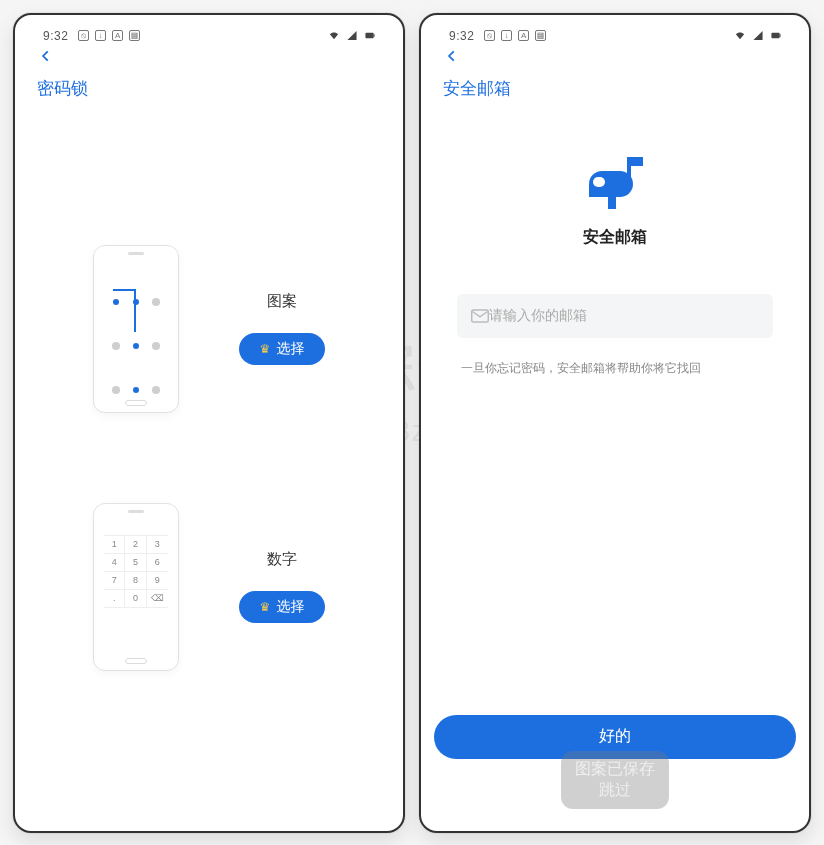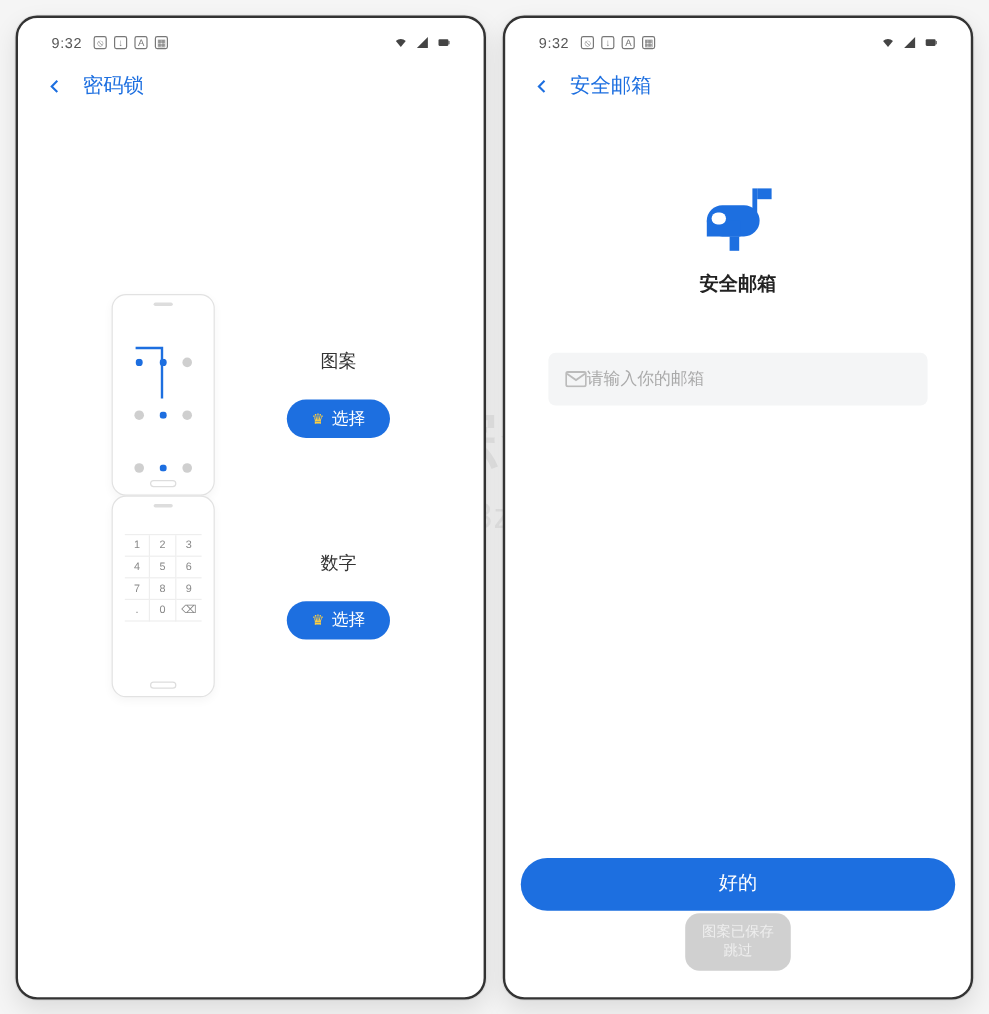--- a/index.html
+++ b/index.html
@@ -46,40 +46,42 @@
   .statusbar .time { font-weight: 500; color:#555; margin-right:10px;}
   .status-icons-left { display:flex; gap:6px; align-items:center;}
   .status-icons-left .mini { width:11px; height:11px; border:1px solid #777; border-radius:2px; font-size:8px; display:flex;align-items:center;justify-content:center;color:#777;}
   .spacer { flex:1;}
   .status-icons-right { display:flex; gap:4px; align-items:center;}
   .wifi-ic, .batt-ic, .sig-ic { width:14px; height:11px; }
   
   .header {
     height: 46px;
     display:flex;
-    align-items:center;
+    align-items:flex-start;
     padding: 0 14px;
     gap: 14px;
+    flex-direction: column;
   }
   .back-btn {
     width: 18px; height: 18px;
     color: #1d6fe0;
     display:flex; align-items:center; justify-content:center;
     cursor:pointer;
   }
   .header-title {
     font-size: 17px;
     color: #1d6fe0;
   }
   
   .lock-body {
     flex:1;
     display:flex;
     flex-direction:column;
     padding-top: 150px;
+    gap: 90px;
   }
   .option-row {
     display:flex;
     align-items:center;
     justify-content: center;
     gap: 60px;
   }
   .mini-phone {
     width: 86px;
     height: 168px;
@@ -181,21 +183,21 @@
     cursor:pointer;
     text-align:right;
   }
   .toast{
     position:absolute;
     bottom:14px;
     padding:8px 14px;
     border-radius:12px;
     background:rgba(120,120,120,.35);
     color:#eee;
-    font-size:12px;
+    font-size:16px;
     display:flex;
     flex-direction:column;
     align-items:center;
     line-height:1.3;
   }
   
   .watermark{
     position:absolute;
     top: 46%;
     left: 50%;
@@ -361,20 +363,21 @@
       <div class="mail-title">安全邮箱</div>
 
       <div class="mail-input">
         <svg class="env" width="18" height="14" viewBox="0 0 24 18">
           <rect x="1" y="1" width="22" height="16" rx="2" fill="none" stroke="#bbb" stroke-width="2"></rect>
           <path d="M2 3l10 7L22 3" fill="none" stroke="#bbb" stroke-width="2"></path>
         </svg>
         <span>请输入你的邮箱</span>
       </div>
 
+      <div class="mail-hint">一旦你忘记密码，安全邮箱将帮助你将它找回</div>
 
       <div class="big-btn">
         <span>好的</span>
       </div>
 
       <div class="toast">
         <span>图案已保存</span>
         <span>跳过</span>
       </div>
     </div>

